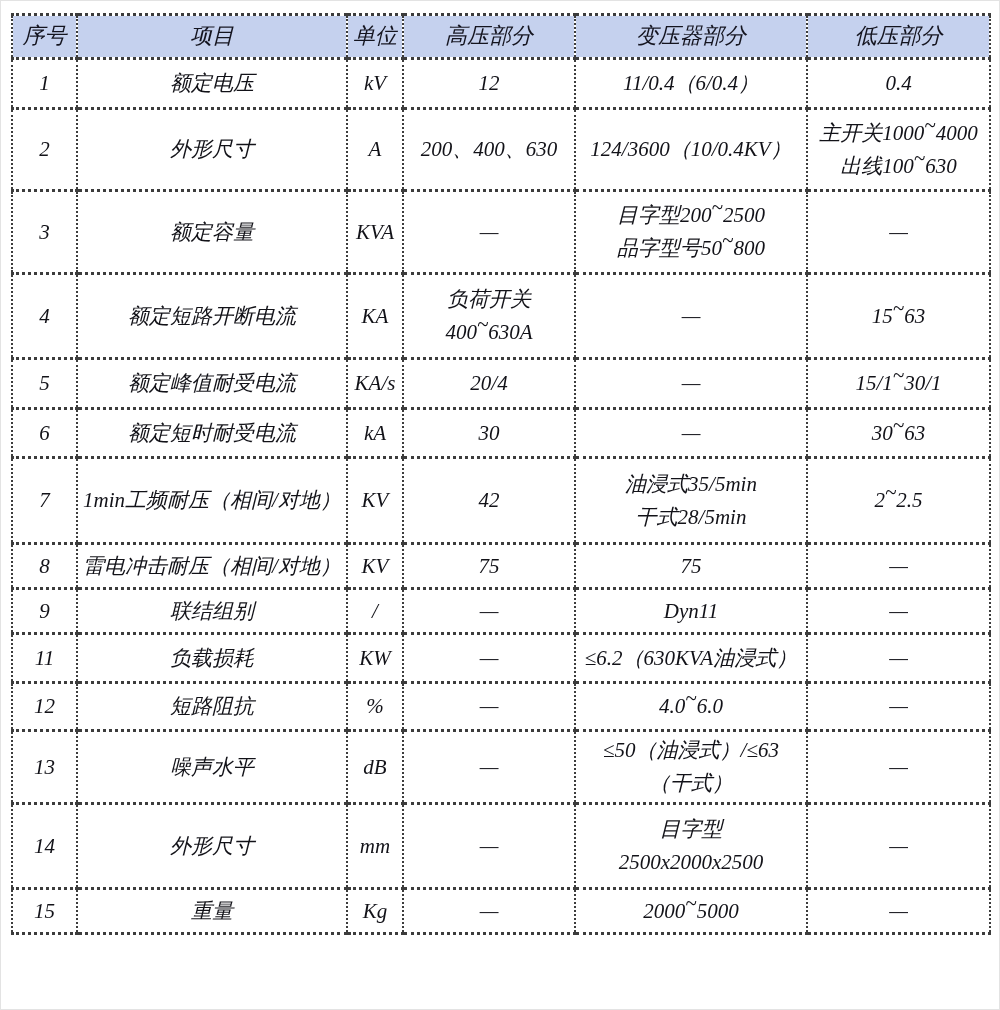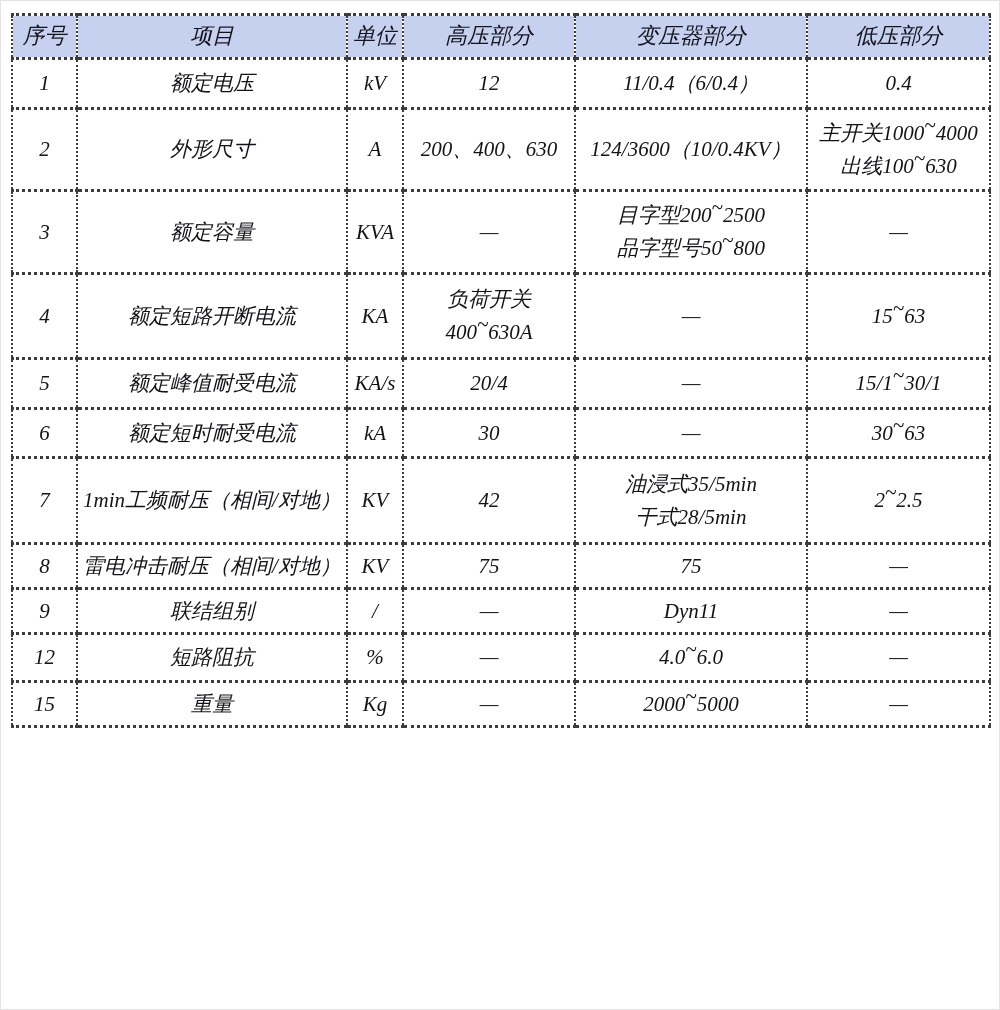--- a/index.html
+++ b/index.html
@@ -137,26 +137,50 @@
           <td>—</td>
         </tr>
         <tr style="height: 45px;">
           <td>9</td>
           <td>联结组别</td>
           <td>/</td>
           <td>—</td>
           <td>Dyn11</td>
           <td>—</td>
         </tr>
+        <tr style="height: 49px;">
+          <td>11</td>
+          <td>负载损耗</td>
+          <td>KW</td>
+          <td>—</td>
+          <td>≤6.2（630KVA油浸式）</td>
+          <td>—</td>
+        </tr>
         <tr style="height: 48px;">
           <td>12</td>
           <td>短路阻抗</td>
           <td>%</td>
           <td>—</td>
           <td>4.0<span class="tld">~</span>6.0</td>
+          <td>—</td>
+        </tr>
+        <tr style="height: 73px;">
+          <td>13</td>
+          <td>噪声水平</td>
+          <td>dB</td>
+          <td>—</td>
+          <td>≤50（油浸式）/≤63<br>（干式）</td>
+          <td>—</td>
+        </tr>
+        <tr style="height: 85px;">
+          <td>14</td>
+          <td>外形尺寸</td>
+          <td>mm</td>
+          <td>—</td>
+          <td>目字型<br>2500x2000x2500</td>
           <td>—</td>
         </tr>
         <tr style="height: 45px;">
           <td>15</td>
           <td>重量</td>
           <td>Kg</td>
           <td>—</td>
           <td>2000<span class="tld">~</span>5000</td>
           <td>—</td>
         </tr>

